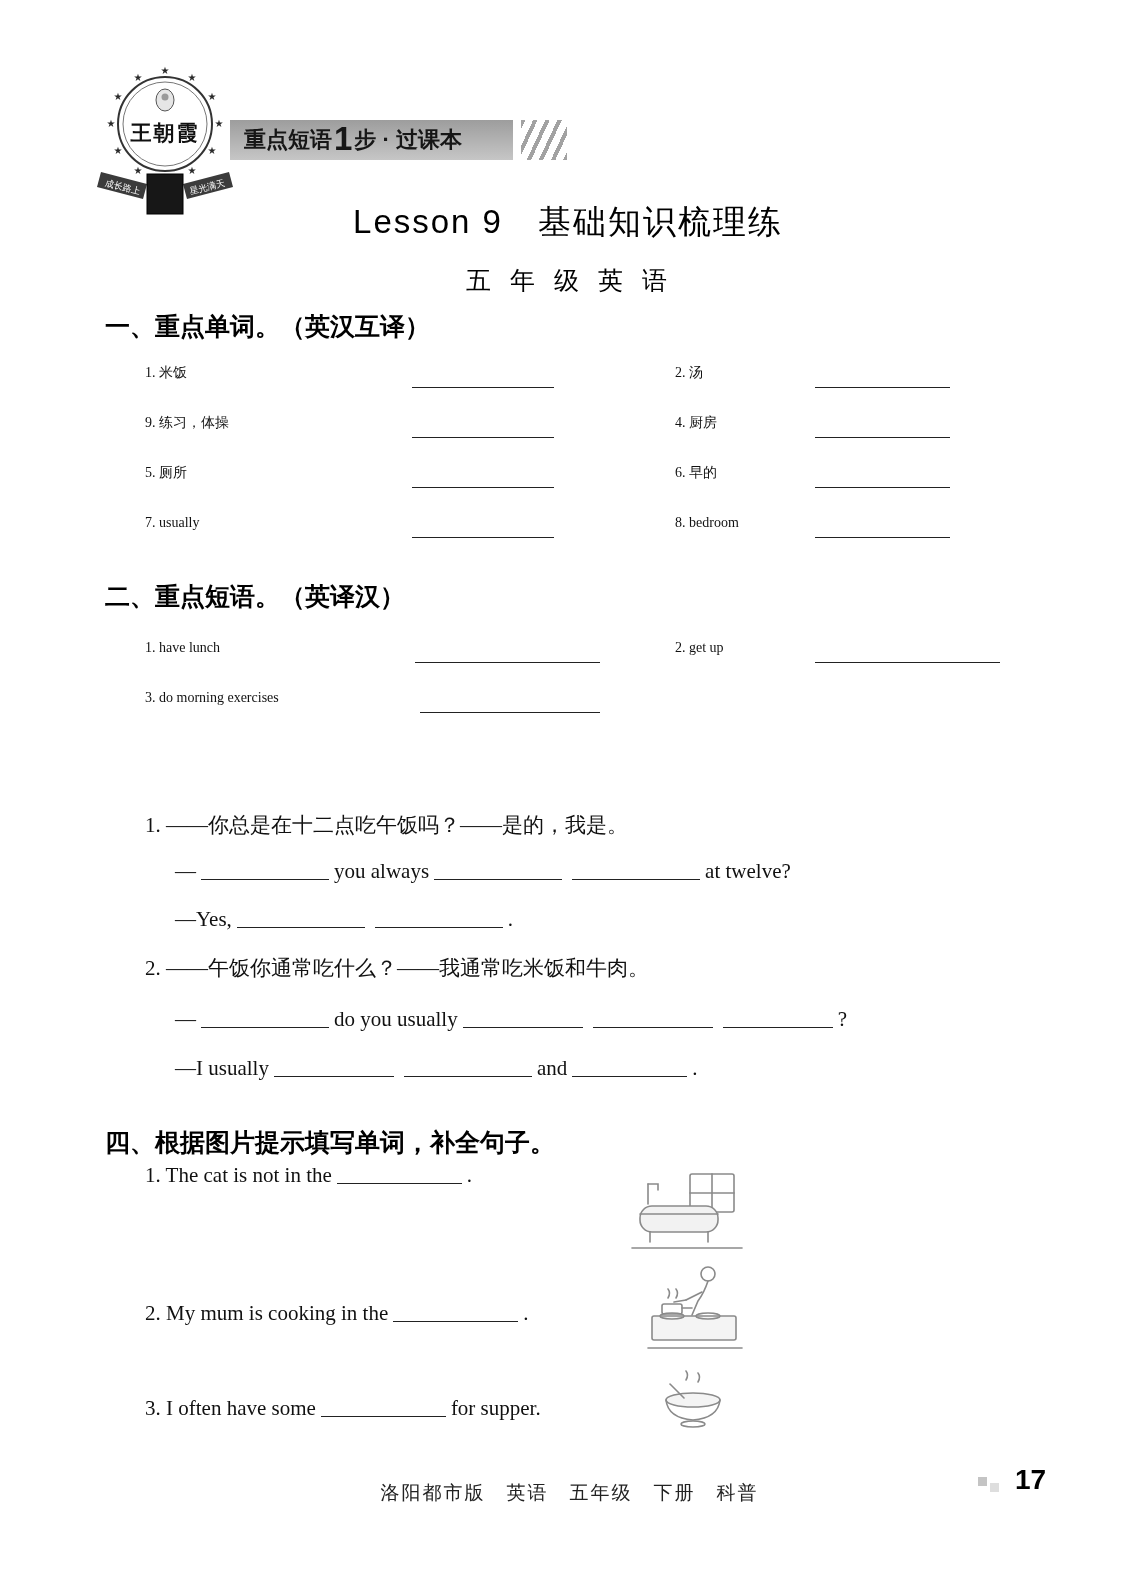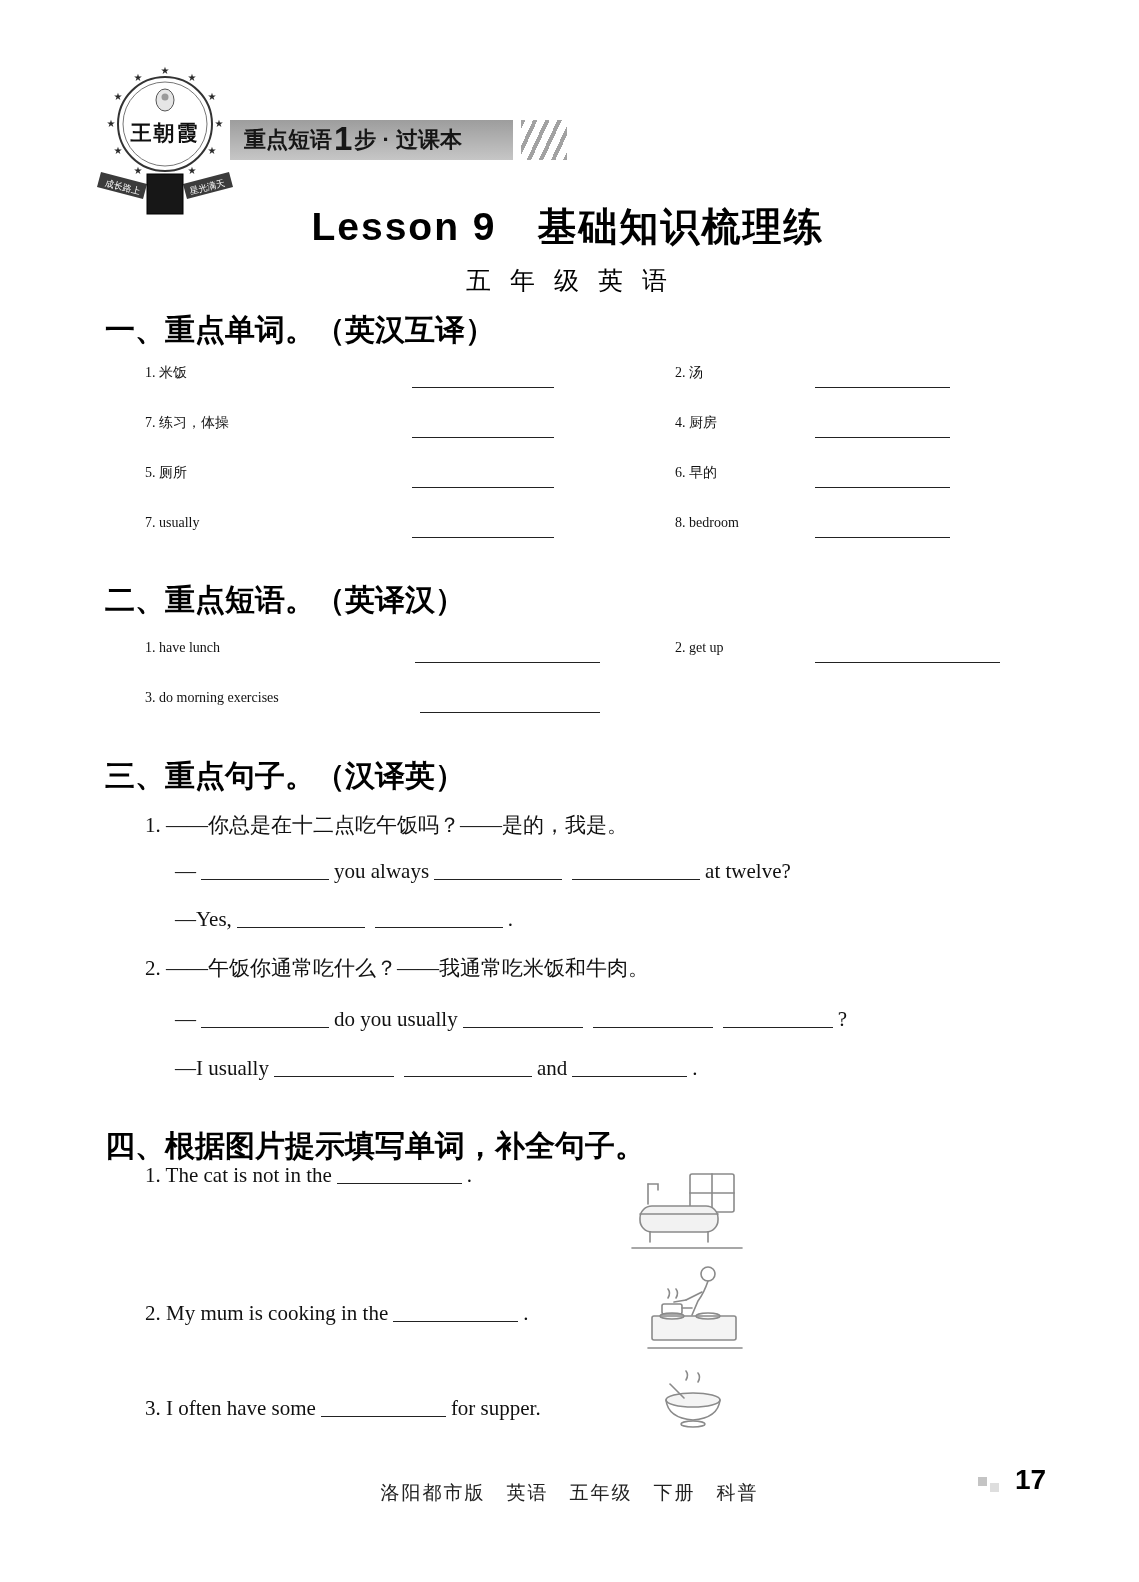--- a/index.html
+++ b/index.html
@@ -5,21 +5,21 @@
   * { margin:0; padding:0; box-sizing:border-box; }
   html,body { background:#e9e9e9; }
   body { font-family:"Liberation Serif","DejaVu Serif",serif; color:#111; }
   .page {
     position:relative; width:1139px; height:1582px; background:#ffffff;
     margin:0 auto; overflow:hidden;
   }
   .abs { position:absolute; }
   .hd {
     position:absolute; font-family:"Liberation Sans","DejaVu Sans",sans-serif;
-    font-weight:bold; font-size:30px; color:#000; white-space:nowrap;
+    font-weight:bold; font-size:25px; color:#000; white-space:nowrap;
   }
   .lbl { position:absolute; font-size:14px; line-height:30px; white-space:nowrap; }
   .blank { position:absolute; border-bottom:1.6px solid #222; height:22px; }
   .flow { position:absolute; font-size:21px; line-height:30px; white-space:nowrap; }
   .iblank {
     display:inline-block; border-bottom:1.6px solid #222;
     height:18px; margin:0 5px; vertical-align:-2px;
   }
   .banner {
     position:absolute; left:230px; top:120px; width:283px; height:40px;
@@ -28,22 +28,22 @@
     font-family:"Liberation Sans","DejaVu Sans",sans-serif;
     font-weight:bold; color:#161616; font-size:22px; white-space:nowrap;
   }
   .banner .bignum { font-size:33px; font-weight:900; margin:0 2px; position:relative; top:-1px; }
   .stripes {
     position:absolute; left:521px; top:120px; width:46px; height:40px;
     background:repeating-linear-gradient(115deg,#a2a2a2 0 4px,#ffffff 4px 11px);
   }
   .title {
     position:absolute; left:0; top:200px; width:1136px; text-align:center;
-    font-family:"Liberation Sans","DejaVu Sans",sans-serif; font-weight:bold;
-    font-size:39px; letter-spacing:2px; color:#000;
+    font-family:"Liberation Sans","DejaVu Sans",sans-serif; font-weight:normal;
+    font-size:33px; letter-spacing:2px; color:#000;
   }
   .subtitle {
     position:absolute; left:0; top:264px; width:1139px; text-align:center;
     font-family:"Liberation Sans","DejaVu Sans",sans-serif;
     font-size:25px; letter-spacing:6px; color:#000;
   }
   .imprint {
     position:absolute; left:0; top:1480px; width:1139px; text-align:center;
     font-size:19px; letter-spacing:2px; color:#222;
   }
@@ -99,21 +99,21 @@
   <div class="title">Lesson 9　基础知识梳理练</div>
   <div class="subtitle">五 年 级 英 语</div>
 
   <div class="hd" style="left:105px; top:310px;">一、重点单词。（英汉互译）</div>
 
   <span class="lbl" style="left:145px; top:358px;">1. 米饭</span>
   <div class="blank" style="left:412px; top:366px; width:142px;"></div>
   <span class="lbl" style="left:675px; top:358px;text-align:center;">2. 汤</span>
   <div class="blank" style="left:815px; top:366px; width:135px;"></div>
 
-  <span class="lbl" style="left:145px; top:408px;">7. 练习，体操</span>
+  <span class="lbl" style="left:145px; top:408px;">9. 练习，体操</span>
   <div class="blank" style="left:412px; top:416px; width:142px;"></div>
   <span class="lbl" style="left:675px; top:408px;">4. 厨房</span>
   <div class="blank" style="left:815px; top:416px; width:135px;"></div>
 
   <span class="lbl" style="left:145px; top:458px;">5. 厕所</span>
   <div class="blank" style="left:412px; top:466px; width:142px;"></div>
   <span class="lbl" style="left:675px; top:458px;">6. 早的</span>
   <div class="blank" style="left:815px; top:466px; width:135px;"></div>
 
   <span class="lbl" style="left:145px; top:508px;">7. usually</span>
@@ -124,21 +124,20 @@
   <div class="hd" style="left:105px; top:580px;">二、重点短语。（英译汉）</div>
 
   <span class="lbl" style="left:145px; top:633px;">1. have lunch</span>
   <div class="blank" style="left:415px; top:641px; width:185px;"></div>
   <span class="lbl" style="left:675px; top:633px;">2. get up</span>
   <div class="blank" style="left:815px; top:641px; width:185px;"></div>
 
   <span class="lbl" style="left:145px; top:683px;">3. do morning exercises</span>
   <div class="blank" style="left:420px; top:691px; width:180px;"></div>
 
-  <div class="hd" style="left:105px; top:756px;">三、重点句子。（汉译英）</div>
 
   <div class="flow" style="left:145px; top:810px;">1. ——你总是在十二点吃午饭吗？——是的，我是。</div>
 
   <div class="flow" style="left:175px; top:856px;"><span>—</span><span class="iblank" style="width:128px;"></span><span>you always</span><span class="iblank" style="width:128px;"></span><span class="iblank" style="width:128px;"></span><span>at twelve?</span></div>
 
   <div class="flow" style="left:175px; top:904px;"><span>—Yes,</span><span class="iblank" style="width:128px;"></span><span class="iblank" style="width:128px;"></span><span>.</span></div>
 
   <div class="flow" style="left:145px; top:953px;">2. ——午饭你通常吃什么？——我通常吃米饭和牛肉。</div>
 
   <div class="flow" style="left:175px; top:1004px;"><span>—</span><span class="iblank" style="width:128px;"></span><span>do you usually</span><span class="iblank" style="width:120px;"></span><span class="iblank" style="width:120px;"></span><span class="iblank" style="width:110px;"></span><span>?</span></div>

